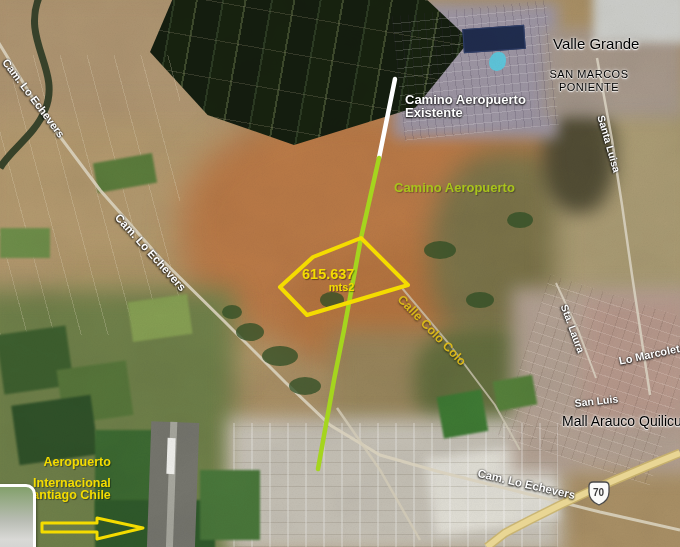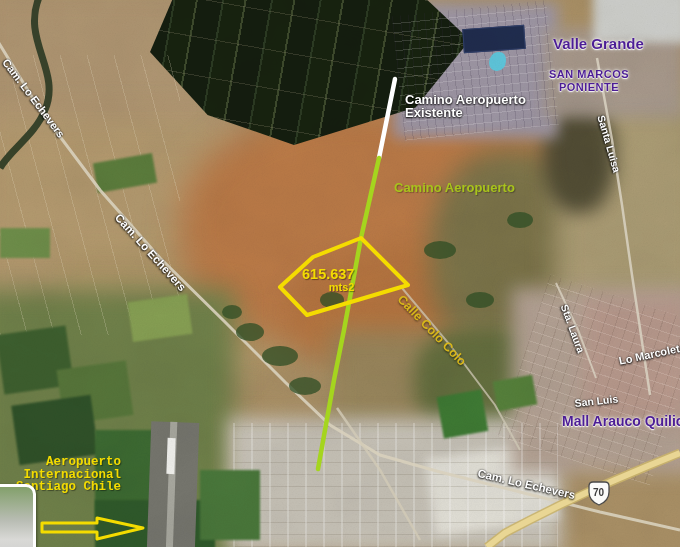--- a/index.html
+++ b/index.html
@@ -63,21 +63,21 @@
   .z-pond{left:489px;top:52px;width:17px;height:19px;background:#5fc8de;border-radius:60% 40% 55% 45%;}
   .z-runway{left:149px;top:422px;width:48px;height:132px;background:#76766e;transform:rotate(2deg);}
   .z-runway .center{left:19px;top:0;width:7px;height:132px;background:#a9a9a0;}
   .z-runwayBright{left:167px;top:438px;width:8px;height:36px;background:#f2f2ee;transform:rotate(2deg);}
   
   .overlay{left:0;top:0;pointer-events:none;}
   
   .lbl{white-space:nowrap;line-height:1;}
   .rot{transform-origin:0 0;}
   .lbl-white{color:#fff;font-weight:bold;text-shadow:0 1px 2px rgba(0,0,0,.95),0 0 2px rgba(0,0,0,.75);}
-  .lbl-dark{color:#4c1d95;font-weight:bold;text-shadow:0 0 2px rgba(255,255,255,.95),0 0 4px rgba(255,255,255,.8),0 1px 1px rgba(255,255,255,.9);}
+  .lbl-dark{color:#000000;font-weight:normal;text-shadow:0 0 2px rgba(255,255,255,.95),0 0 4px rgba(255,255,255,.8),0 1px 1px rgba(255,255,255,.9);}
   .ann-yellow{color:#f4dc00;font-weight:bold;text-shadow:1px 1px 1px rgba(0,0,0,.4);text-align:right;}
   .ann-green{color:#a8c31b;font-weight:bold;text-shadow:1px 1px 1px rgba(0,0,0,.3);}
   .ann-gold{color:#d8b71a;font-weight:bold;text-shadow:1px 1px 2px rgba(0,0,0,.55);}
   .multiline{line-height:21px;font-size:13px;}
   
   .inset{
     left:-10px;top:484px;width:40px;height:75px;
     border:3px solid #fff;border-radius:10px;
     background:linear-gradient(180deg,#83a06b 0%,#b9bdb4 45%,#d9d9d6 70%,#cccccc 100%);
     box-shadow:1px 1px 3px rgba(0,0,0,.4);
@@ -199,20 +199,20 @@
     <div class="lbl lbl-white" style="position:static;font-size:13px;">Camino Aeropuerto</div>
     <div class="lbl lbl-white" style="position:static;font-size:13px;">Existente</div>
   </div>
   <div class="multiline" style="left:394px;top:181px;">
     <div class="lbl ann-green" style="position:static;font-size:13px;">Camino Aeropuerto</div>
   </div>
   <div style="left:302px;top:267px;line-height:19px;">
     <div class="lbl ann-yellow" style="position:static;font-size:14.5px;">615.637</div>
     <div class="lbl ann-yellow" style="position:static;font-size:11px;">mts2</div>
   </div>
-  <div style="left:16px;top:456px;line-height:22px;font-family:Liberation Mono, monospace;">
+  <div style="left:24px;top:456px;line-height:22px;">
     <div class="lbl ann-yellow" style="position:static;font-size:12.5px;">Aeropuerto</div>
-    <div class="lbl ann-yellow" style="position:static;font-size:12.5px;">Internacional</div>
+    <div class="lbl ann-yellow" style="position:static;font-size:12.5px;margin-top:8px;">Internacional</div>
     <div class="lbl ann-yellow" style="position:static;font-size:12.5px;">Santiago Chile</div>
   </div>
 
   <div class="inset"></div>
 </div>
 
 </body></html>

